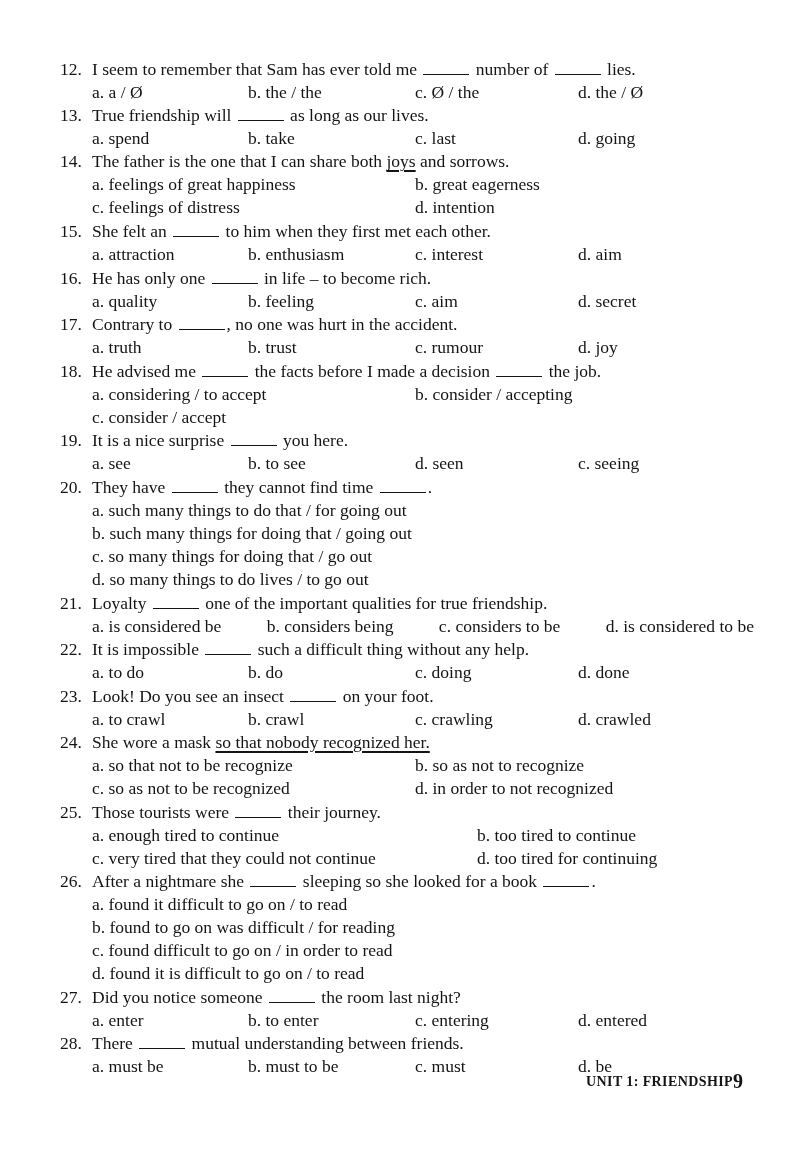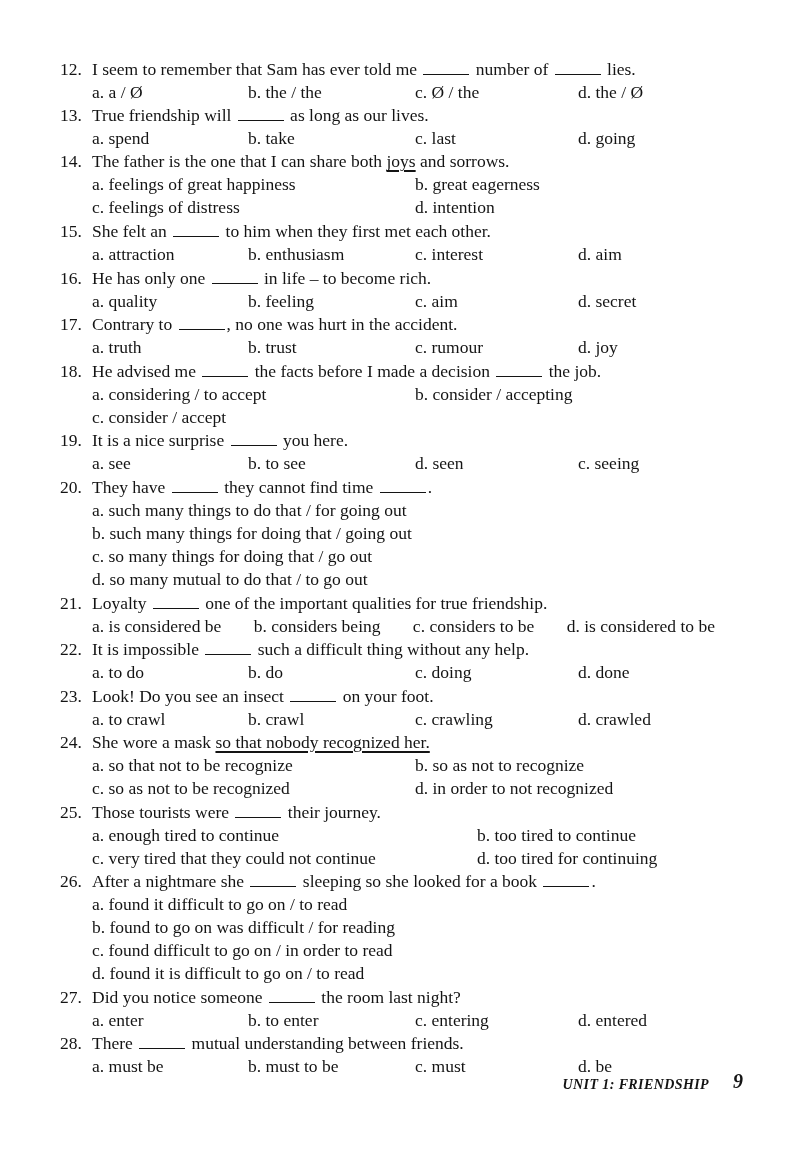--- a/index.html
+++ b/index.html
@@ -5,21 +5,21 @@
   html,body { margin:0; padding:0; background:#e8e8e8; }
   .page {
     position:relative;
     width:800px; height:1163px;
     margin:0 auto;
     background:#ffffff;
     color:#141414;
     font-family:"Liberation Serif", serif;
     font-size:17.5px;
     box-sizing:border-box;
-    padding:57px 85px 0 60px;
+    padding:57px 46px 0 60px;
     overflow:hidden;
   }
   .question { }
   .q-line { line-height:23px; white-space:nowrap; }
   .qnum { display:inline-block; width:32px; }
   .stem { }
   .opts { margin-left:32px; line-height:23px; }
   .grid4 { display:grid; grid-template-columns:156px 167px 163px 1fr; }
   .grid2a { display:grid; grid-template-columns:323px 1fr; }
   .grid2b { display:grid; grid-template-columns:385px 1fr; }
@@ -30,21 +30,21 @@
     display:inline-block;
     width:46px; height:0.95em;
     border-bottom:1.8px solid #141414;
     margin:0 2px;
     vertical-align:baseline;
   }
   .u { text-decoration:underline; text-underline-offset:2.5px; text-decoration-thickness:1.6px; }
   .page-footer {
     position:absolute;
     top:1070px; right:57px;
-    display:flex; align-items:flex-end; gap:24px;font-style:italic;
+    display:flex; align-items:center; 
   }
   .unit-label { font-weight:bold; font-size:14px; letter-spacing:0.4px; }
   .page-number { font-weight:bold; font-size:20px; }
 </style>
 </head>
 <body>
 
 <div class="page">
   <main>
       <div class="question">
@@ -117,21 +117,21 @@
           <span class="opt"><span class="opt-label">d.</span> <span class="opt-text">seen</span></span>
           <span class="opt"><span class="opt-label">c.</span> <span class="opt-text">seeing</span></span>
         </div>
       </div>
       <div class="question">
         <div class="q-line"><span class="qnum">20.</span><span class="stem"><span>They have </span><span class="blank"></span><span> they cannot find time </span><span class="blank"></span><span>.</span></span></div>
         <div class="opts rows">
           <span class="opt"><span class="opt-label">a.</span> <span class="opt-text">such many things to do that / for going out</span></span>
           <span class="opt"><span class="opt-label">b.</span> <span class="opt-text">such many things for doing that / going out</span></span>
           <span class="opt"><span class="opt-label">c.</span> <span class="opt-text">so many things for doing that / go out</span></span>
-          <span class="opt"><span class="opt-label">d.</span> <span class="opt-text">so many mutual to do that / to go out</span></span>
+          <span class="opt"><span class="opt-label">d.</span> <span class="opt-text">so many things to do lives / to go out</span></span>
         </div>
       </div>
       <div class="question">
         <div class="q-line"><span class="qnum">21.</span><span class="stem"><span>Loyalty </span><span class="blank"></span><span> one of the important qualities for true friendship.</span></span></div>
         <div class="opts tight">
           <span class="opt"><span class="opt-label">a.</span> <span class="opt-text">is considered be</span></span>
           <span class="opt"><span class="opt-label">b.</span> <span class="opt-text">considers being</span></span>
           <span class="opt"><span class="opt-label">c.</span> <span class="opt-text">considers to be</span></span>
           <span class="opt"><span class="opt-label">d.</span> <span class="opt-text">is considered to be</span></span>
         </div>

